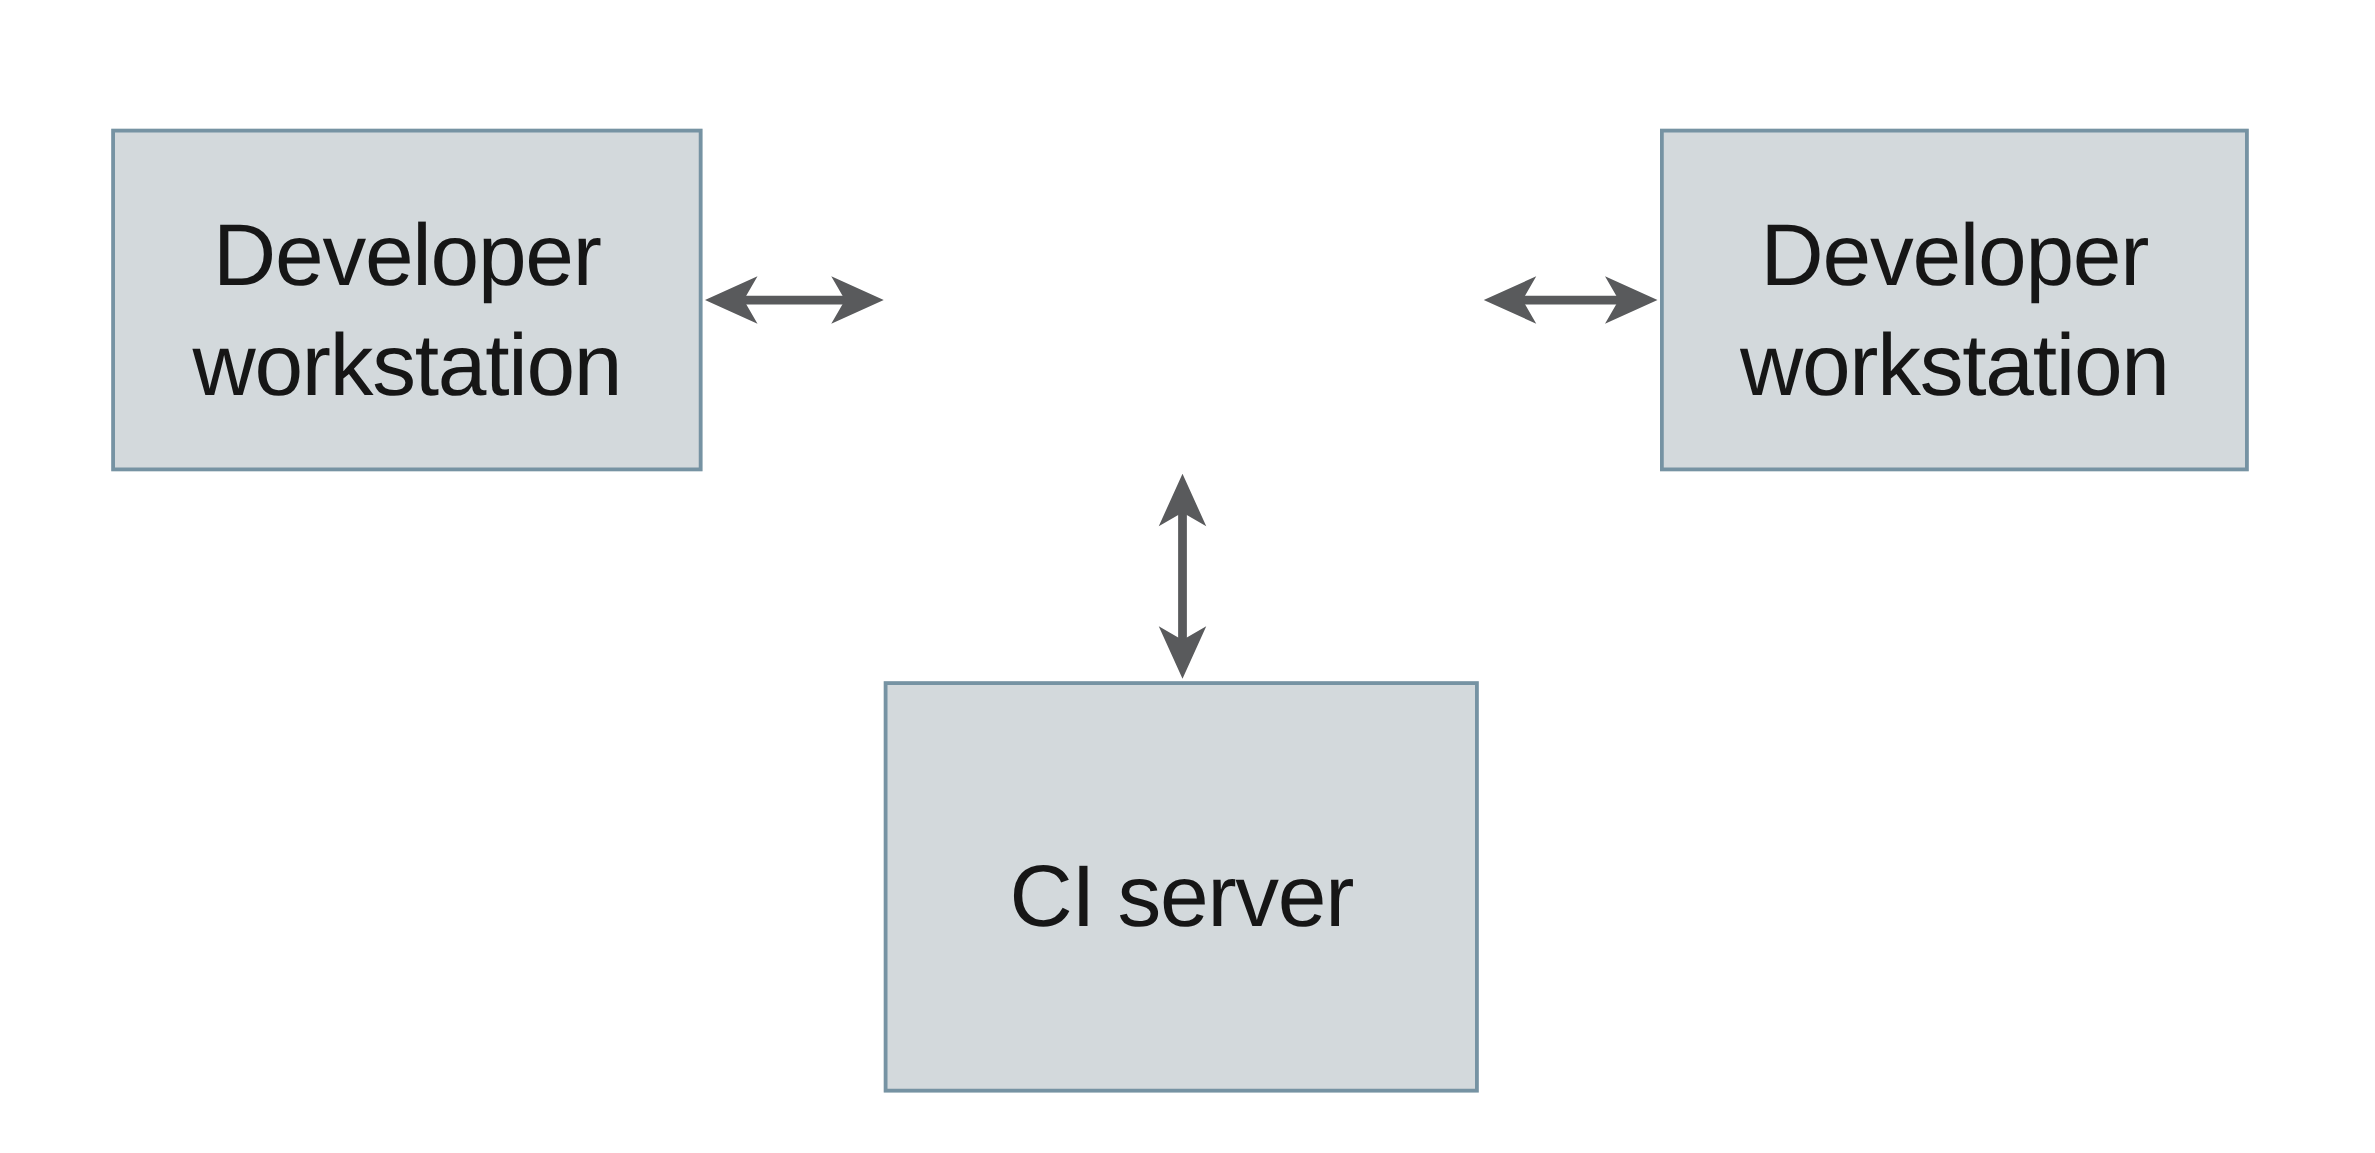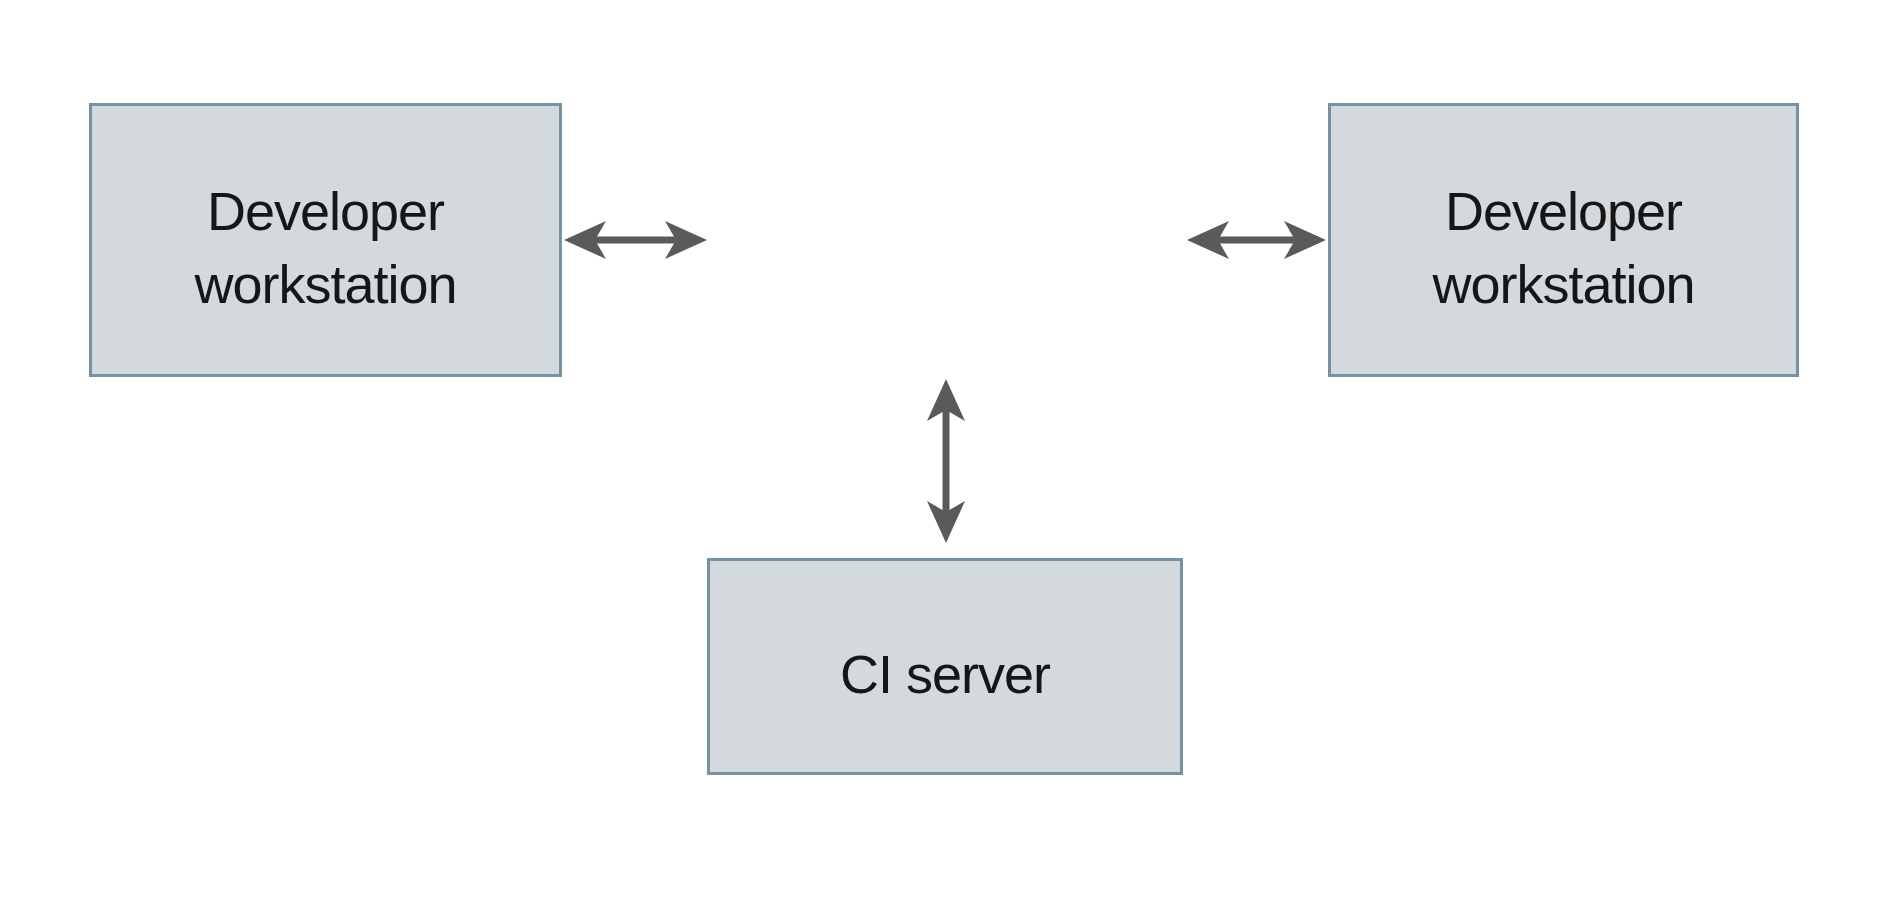--- a/index.html
+++ b/index.html
@@ -20,30 +20,30 @@
     box-sizing: border-box;
     background: #d3d9dc;
     border: 3px solid #7693a3;
     display: flex;
     align-items: center;
     justify-content: center;
     text-align: center;
   }
   .node-label {
     white-space: pre-line;
-    font-size: 54px;
-    line-height: 73px;
+    font-size: 70px;
+    line-height: 88px;
     letter-spacing: -1px;
     color: #161616;
     margin-top: 15px;
   }
   #node-dev-left   { left: 89px;   top: 103px; width: 473px; height: 274px; }
   #node-cache      { left: 709px;  top: 103px; width: 476px; height: 274px; }
   #node-dev-right  { left: 1328px; top: 103px; width: 471px; height: 274px; }
-  #node-ci-server  { left: 707px;  top: 558px; width: 476px; height: 217px; }
+  #node-ci-server  { left: 707px;  top: 545px; width: 476px; height: 329px; }
   .arrow-layer {
     position: absolute;
     left: 0; top: 0;
     width: 1900px;
     height: 922px;
     pointer-events: none;
   }
 </style>
 </head>
 <body>

